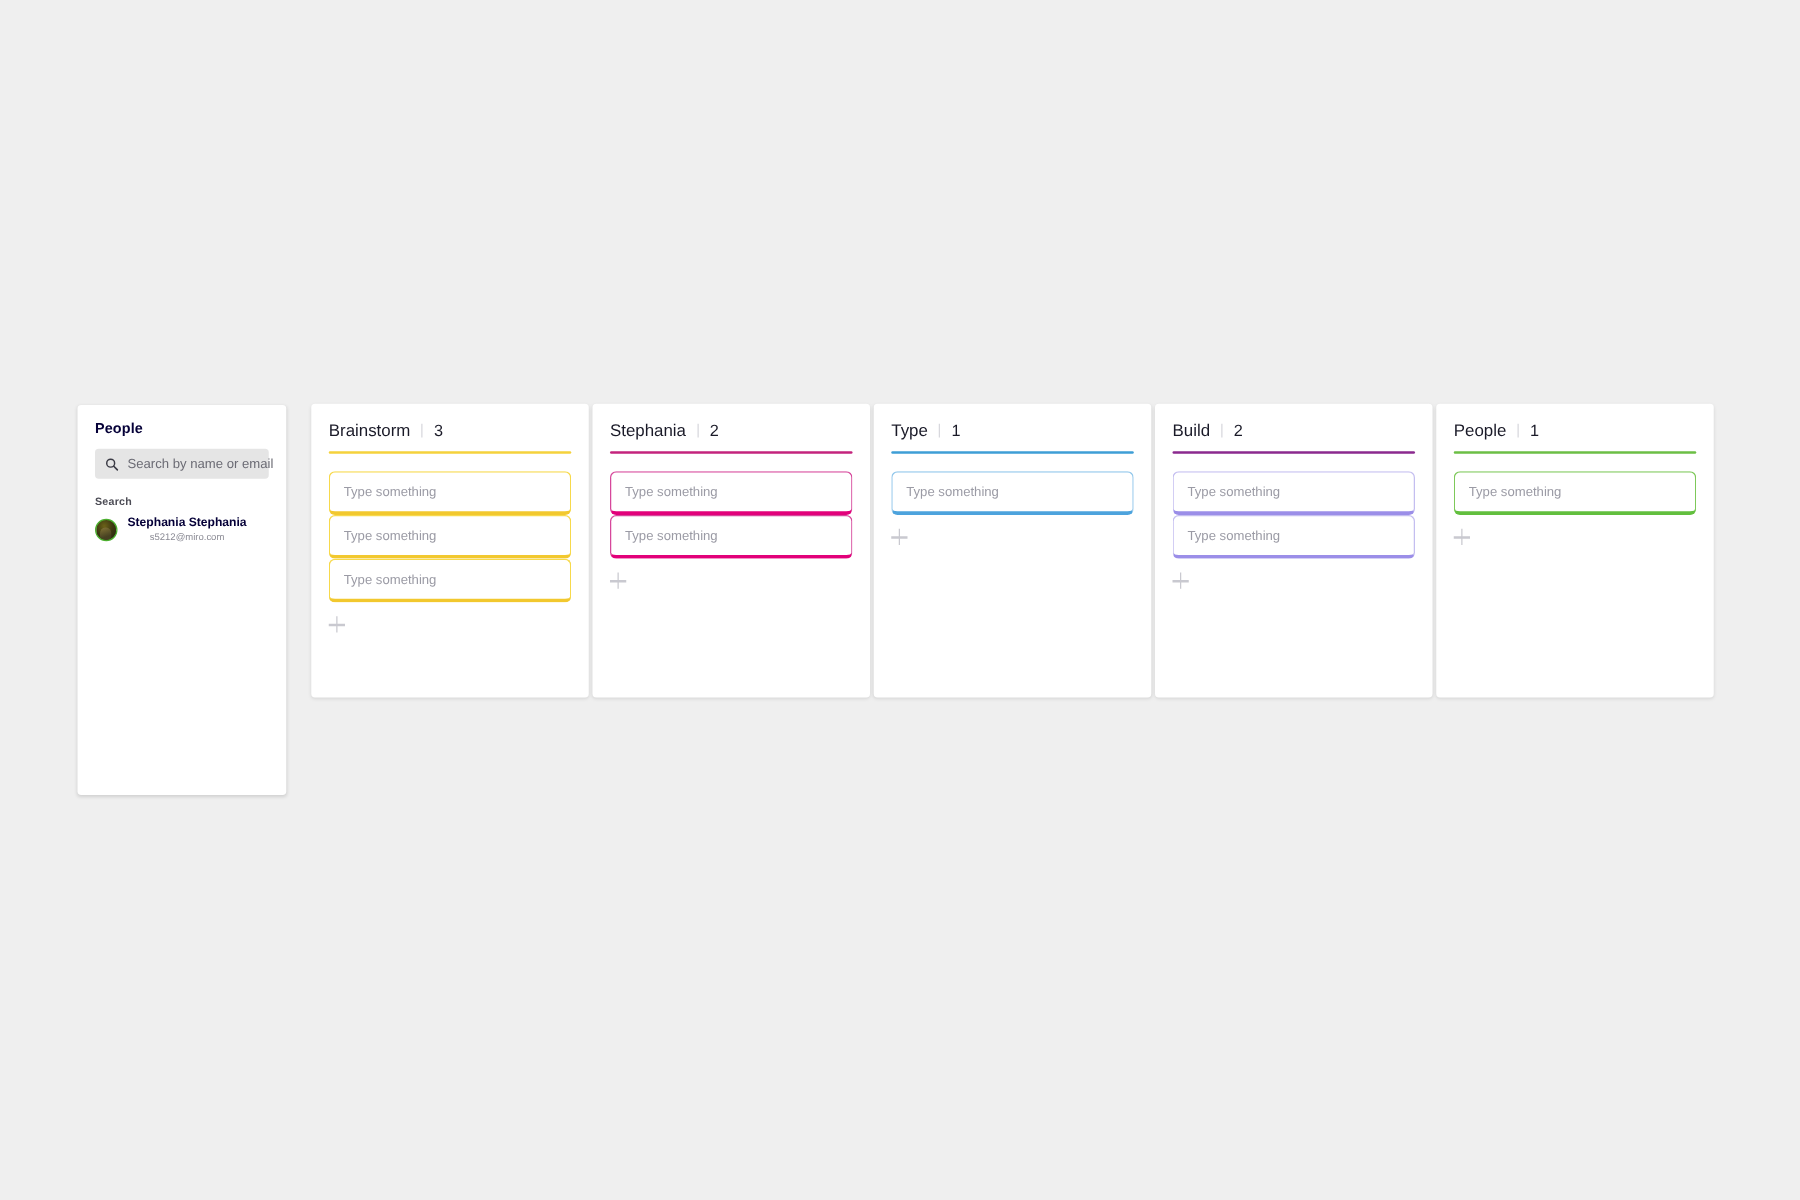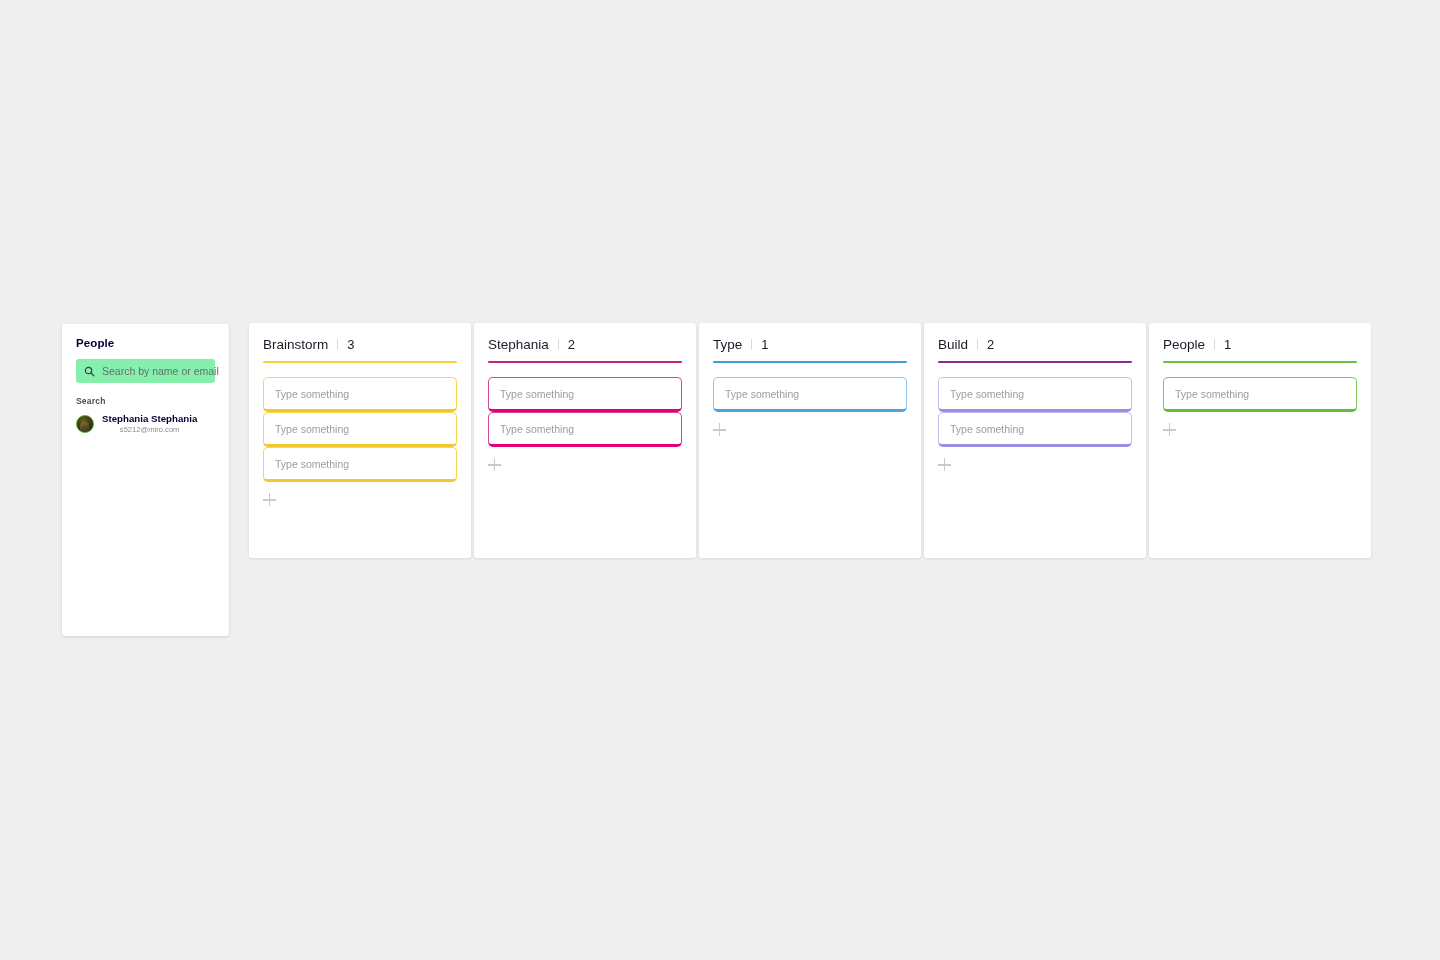--- a/index.html
+++ b/index.html
@@ -37,21 +37,21 @@
     color: #050038;
     letter-spacing: 0.1px;
     margin-bottom: 10px;
   }
 
   .search-box {
     display: flex;
     align-items: center;
     gap: 7px;
     height: 24px;
-    background: #86efac;
+    background: #e5e5e5;
     border-radius: 3px;
     padding: 0 8px;
     margin-bottom: 13px;
   }
   .search-box svg { display: block; flex: none; }
   .search-text {
     font-size: 10.5px;
     color: #6b6b74;
     white-space: nowrap;
   }

